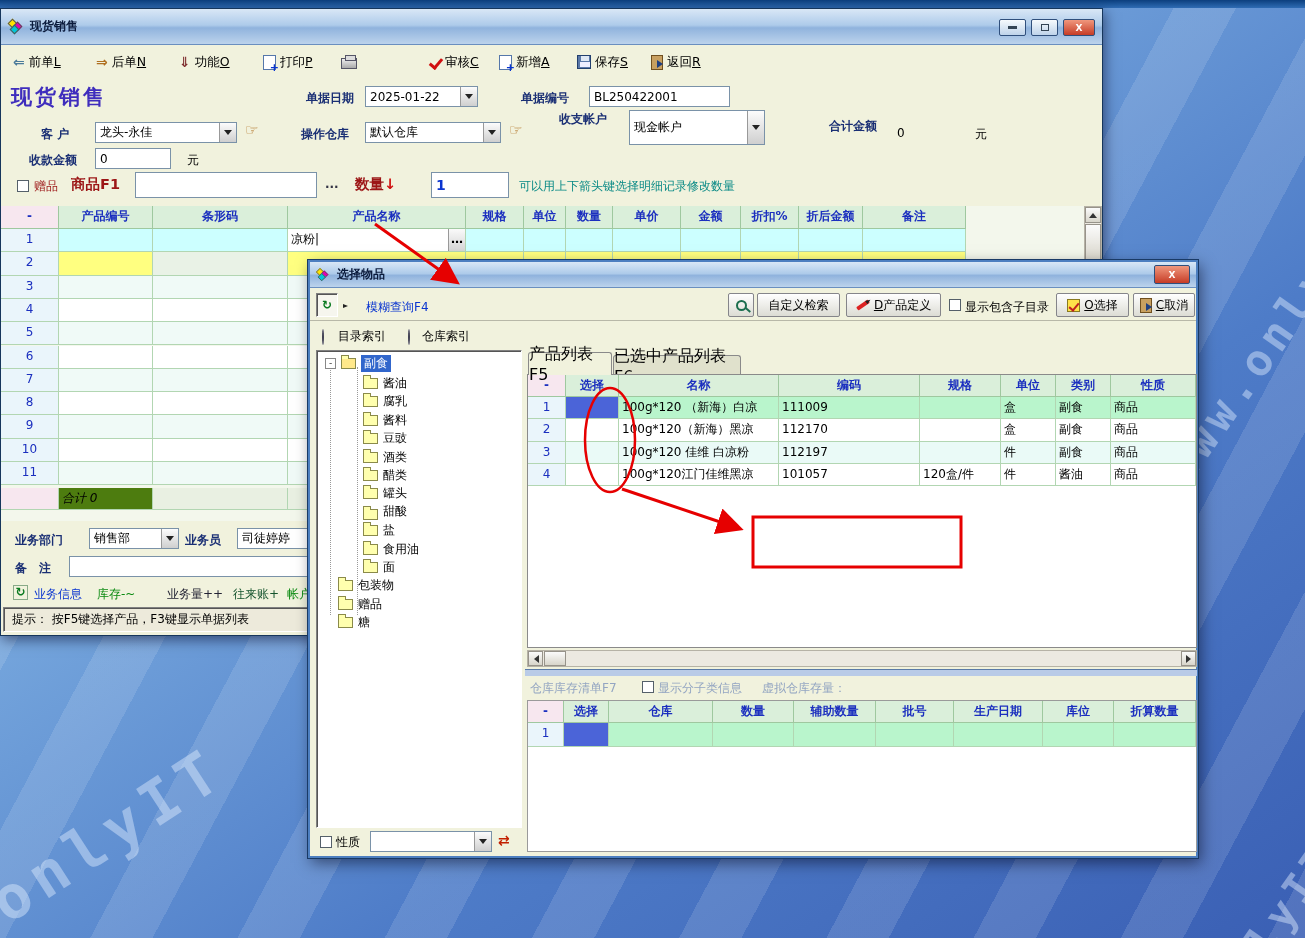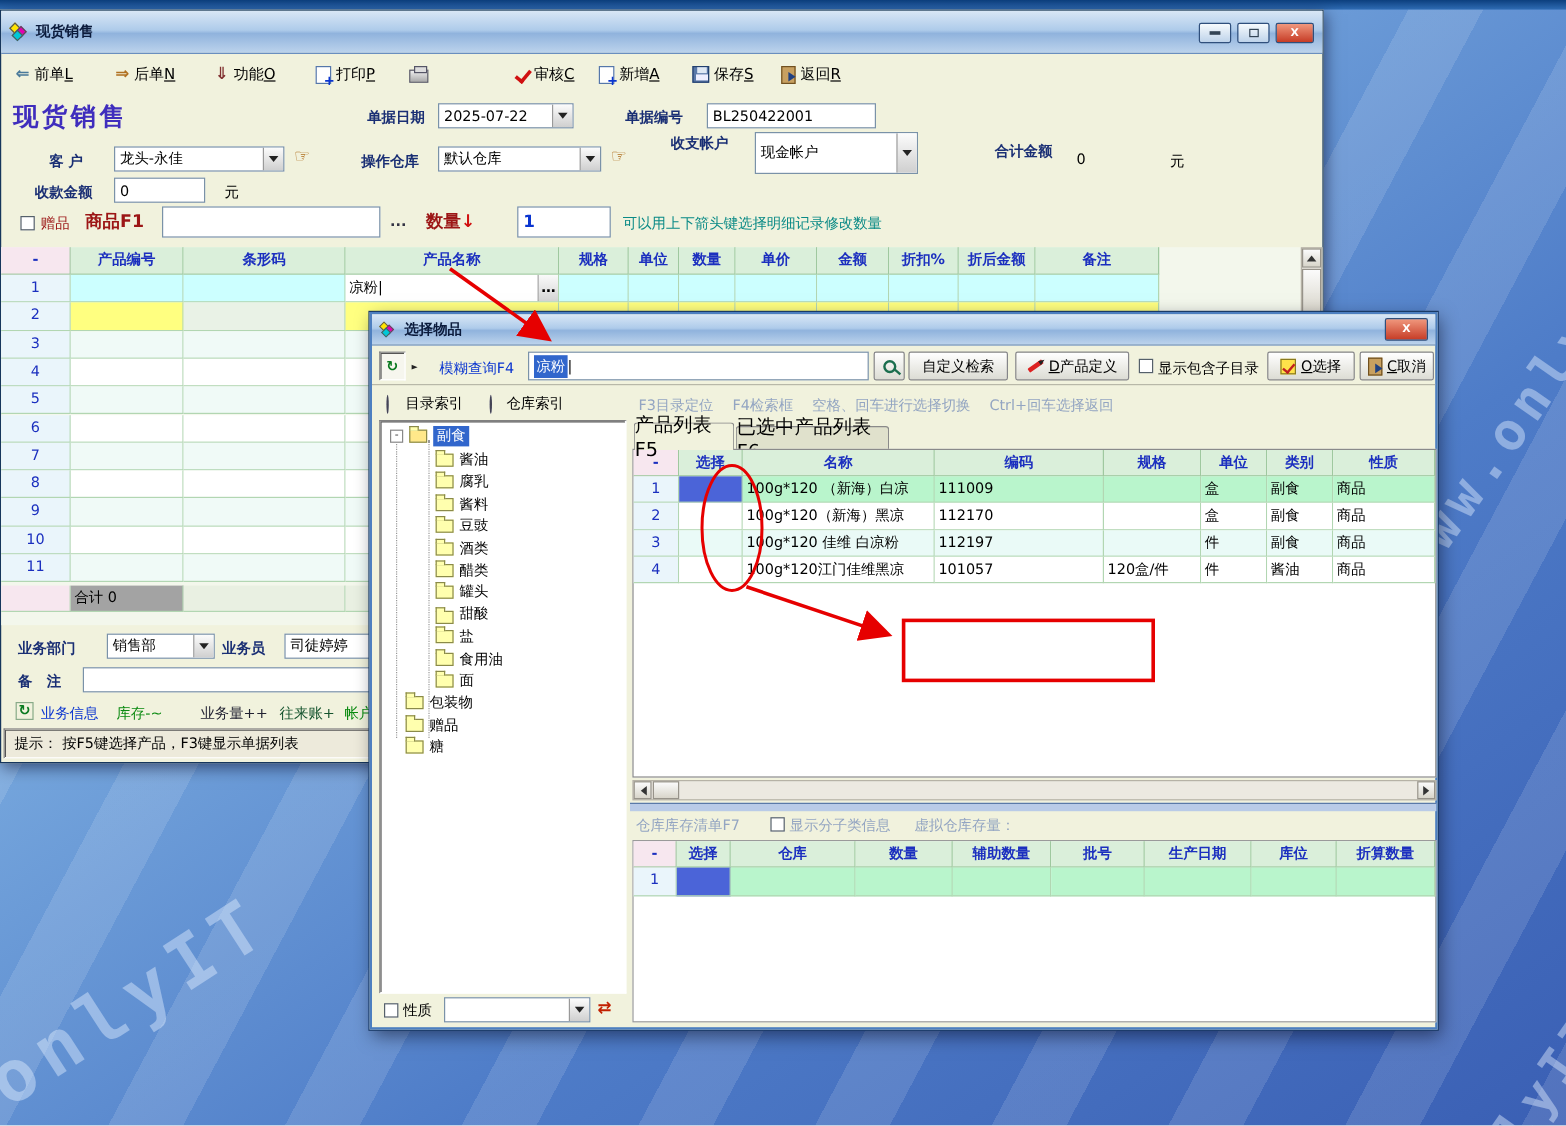--- a/index.html
+++ b/index.html
@@ -139,21 +139,21 @@
         <div class="tb-item" style="left: 650px; top: 6px;">
           <span class="i-exit"></span>
           <span class="lbl"><span>返回</span><span class="u">R</span></span>
         </div>
       </div>
 
     <div class="abs dred" style="left:10px;top:74px;font-size:21px;color:#3f2dbd;letter-spacing:3px">现货销售</div>
 
     <span class="abs navy" style="left:305px;top:81px">单据日期</span>
     <div class="combo" style="left:364px;top:77px;width:113px;height:21px">
-        <span>2025-07-22</span>
+        <span>2025-01-22</span>
         <span class="dd">
           <b></b>
         </span>
       </div>
     <span class="abs navy" style="left:520px;top:81px">单据编号</span>
     <div class="tinput" style="left:588px;top:77px;width:141px;height:21px">
         <span>BL250422001</span>
       </div>
 
     <span class="abs navy" style="left:40px;top:117px">客 户</span>
@@ -368,21 +368,21 @@
           <span class="tc" style="width: 42px; background: rgb(240, 250, 247);"></span>
           <span class="tc" style="width: 47px; background: rgb(240, 250, 247);"></span>
           <span class="tc" style="width: 68px; background: rgb(240, 250, 247);"></span>
           <span class="tc" style="width: 60px; background: rgb(240, 250, 247);"></span>
           <span class="tc" style="width: 58px; background: rgb(240, 250, 247);"></span>
           <span class="tc" style="width: 64px; background: rgb(240, 250, 247);"></span>
           <span class="tc" style="width: 103px; background: rgb(240, 250, 247);"></span>
         </div>
         <div class="trow" style="top: 282.3px; height: 22px; width: 966px;">
           <span class="tc" style="width: 58px; background: rgb(247, 231, 239);"></span>
-          <span class="tc" style="width: 94px; background: #a3a3a3;">合计 0</span>
+          <span class="tc" style="width: 94px; background: #4d7c0f; font-style: italic;">合计 0</span>
           <span class="tc" style="width: 135px; background: rgb(233, 240, 226);"></span>
           <span class="tc" style="width: 178px; background: rgb(233, 240, 226);"></span>
           <span class="tc" style="width: 58px; background: rgb(233, 240, 226);"></span>
           <span class="tc" style="width: 42px; background: rgb(233, 240, 226);"></span>
           <span class="tc" style="width: 47px; background: rgb(233, 240, 226);"></span>
           <span class="tc" style="width: 68px; background: rgb(233, 240, 226);"></span>
           <span class="tc" style="width: 60px; background: rgb(233, 240, 226);"></span>
           <span class="tc" style="width: 58px; background: rgb(233, 240, 226);"></span>
           <span class="tc" style="width: 64px; background: rgb(233, 240, 226);"></span>
           <span class="tc" style="width: 103px; background: rgb(233, 240, 226);"></span>
@@ -435,24 +435,20 @@
       <span class="wtitle">选择物品</span>
       <div class="wbtn close" style="left:844px;top:3px;width:36px;height:19px">X</div>
     </div>
 
     
     <div class="abs sunken" style="left:6px;top:31px;width:22px;height:24px;background:#f6f6ee;display:flex;align-items:center;justify-content:center">
         <span class="i-refresh">↻</span>
       </div>
     <span class="i-pencil abs" style="left:36px;top:42px"></span>
     <span class="abs" style="left:56px;top:37px;color:#0a35d0;font-weight:normal">模糊查询F4</span>
-    <div class="tinput" style="left:130px;top:31px;width:284px;height:24px">
-      <span style="background:#3166cc;color:#fff;padding:1px 2px">凉粉</span>
-        <span style="color:#000">|</span>
-    </div>
     <div class="pbtn" style="left:418px;top:31px;width:26px">
         <span class="i-mag"></span>
       </div>
     <div class="pbtn" style="left:447px;top:31px;width:83px">
         <span>自定义检索</span>
       </div>
     <div class="pbtn" style="left:536px;top:31px;width:95px">
         <span class="i-pencil"></span>
         <span><u>D</u><span>产品定义</span></span>
       </div>
@@ -542,21 +538,20 @@
     <span class="abs" style="left:26px;top:572px">性质</span>
     <div class="combo" style="left:60px;top:569px;width:122px;height:21px">
         <span></span>
         <span class="dd">
           <b></b>
         </span>
       </div>
     <span class="abs" style="left:188px;top:570px;color:#c22000;font-weight:bold;font-size:14px">⇄</span>
 
     
-    <span class="abs grayblue" style="left:222px;top:68px">F3目录定位　 F4检索框 　空格、回车进行选择切换 　Ctrl+回车选择返回</span>
     <div class="tab on" style="left:218px;top:90px;width:84px">
         <span>产品列表F5</span>
       </div>
     <div class="tab off" style="left:303px;width:128px">
         <span>已选中产品列表F6</span>
       </div>
 
     <div class="abs" style="left:217px;top:112px;width:670px;height:274px;background:#fff;border:1px solid #8a8a8a"></div>
     <div id="product-table" class="abs" style="left:218px;top:113px;width:668px;height:272px">
         <div class="trow" style="top: 0px; height: 22px; width: 668px;">

